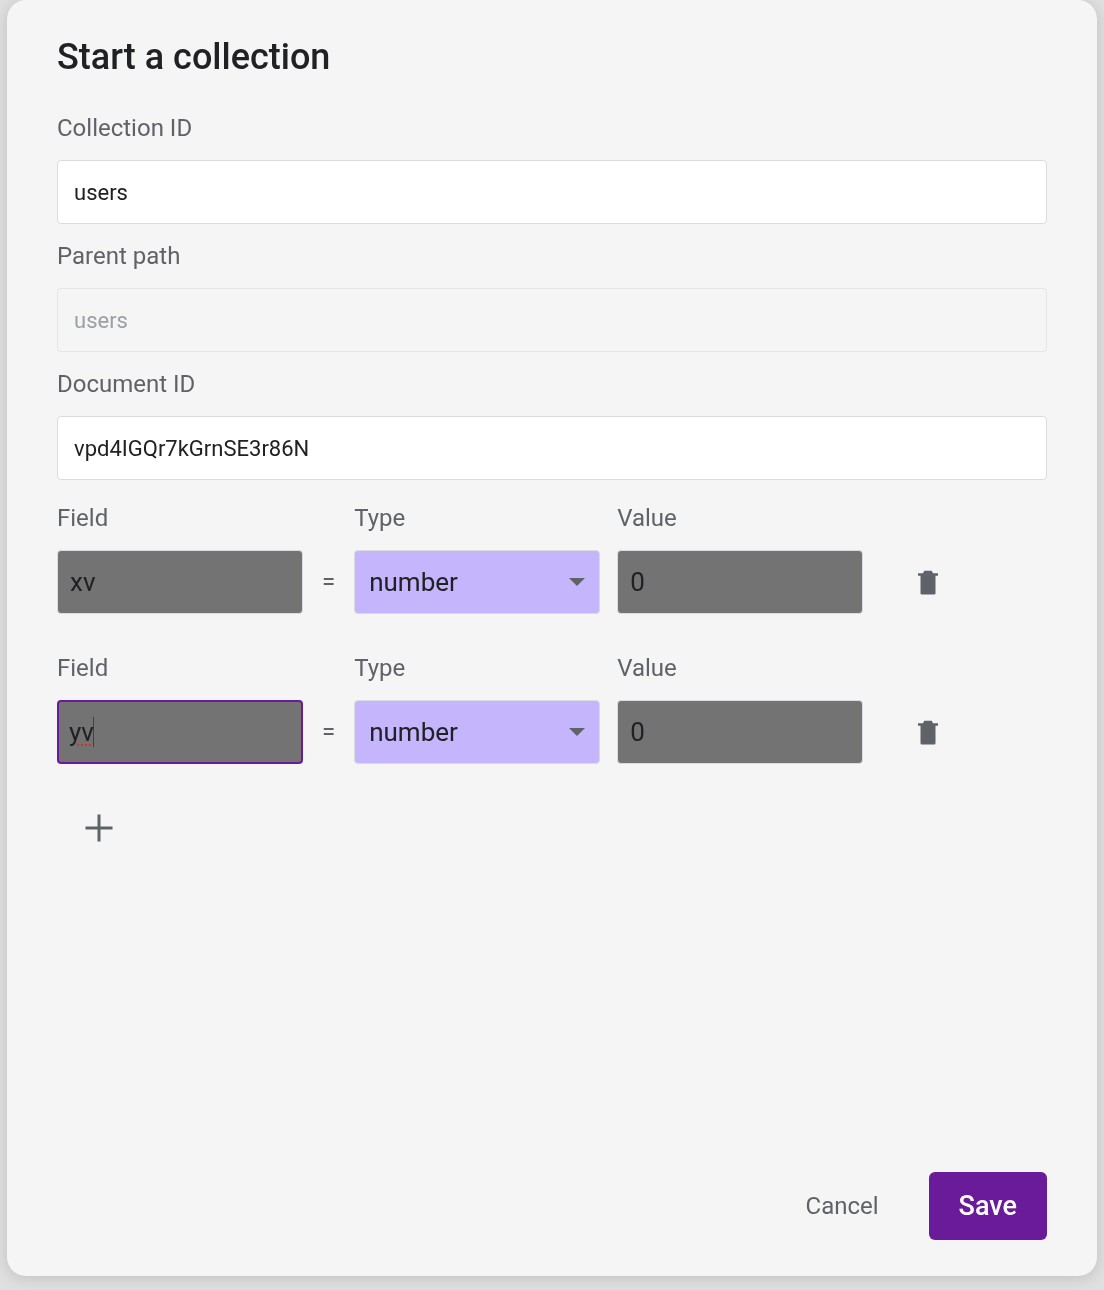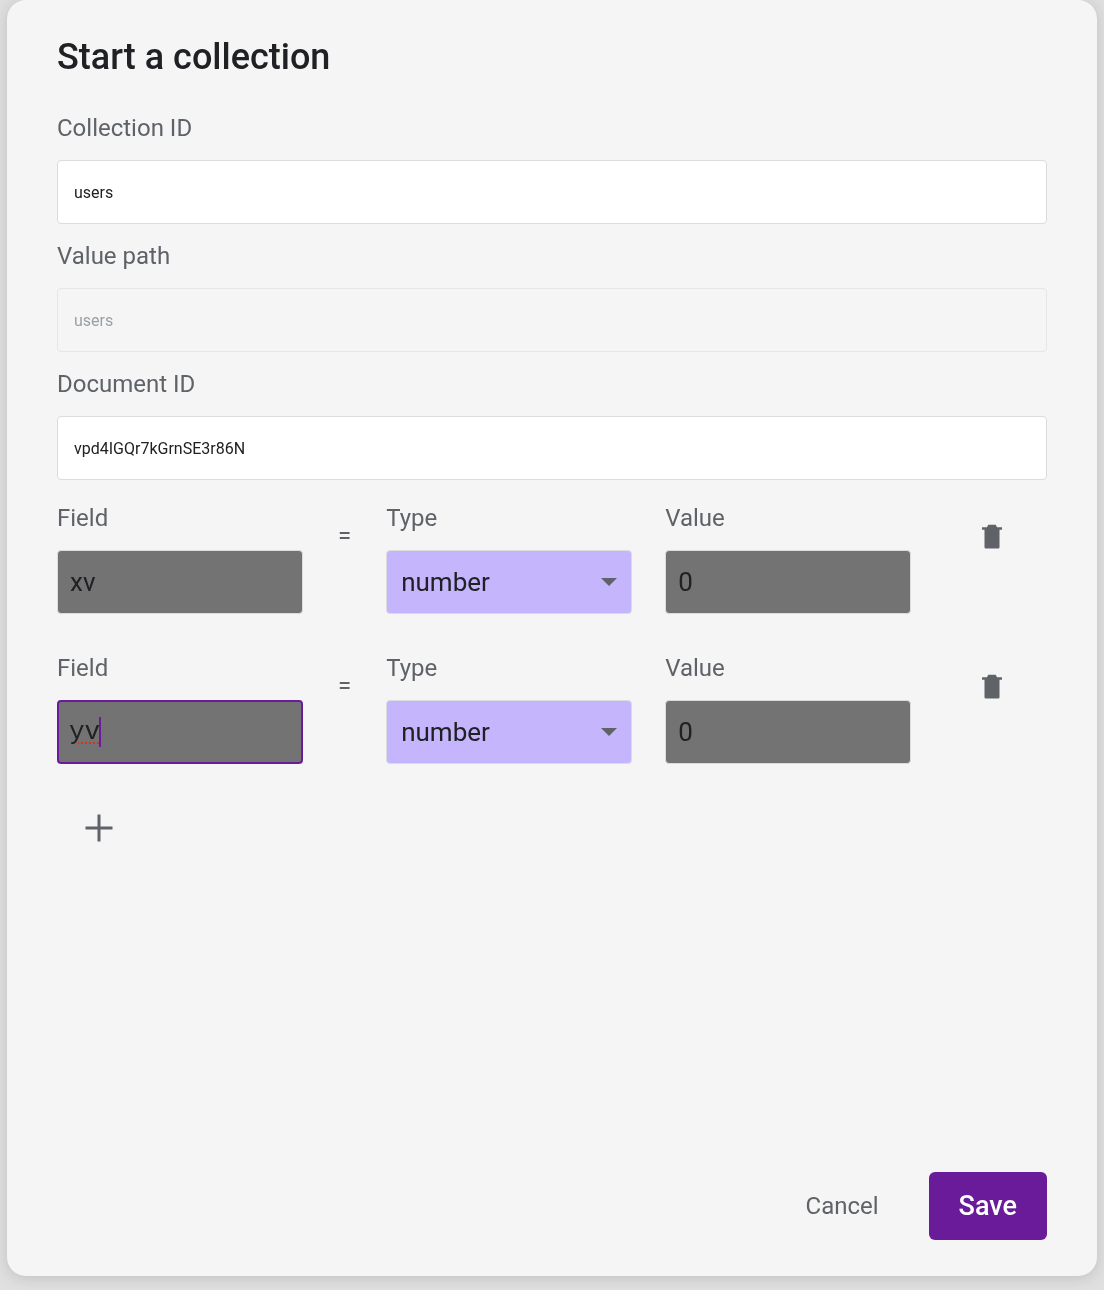--- a/index.html
+++ b/index.html
@@ -37,40 +37,40 @@
       font-size: 24px;
       color: #5f6368;
       font-weight: 400;
       margin-bottom: 18px;
       display: block;
     }
     .text-input {
       width: 100%;
       height: 64px;
       padding: 0 16px;
-      font-size: 16px;
+      font-size: 22px;
       color: #202124;
       background: #ffffff;
       border: 1px solid #dadce0;
       border-radius: 4px;
       outline: none;
       font-family: inherit;
     }
     .text-input.disabled {
       background: #f5f5f5;
       color: #9aa0a6;
       border: 1px solid #e6e6e6;
     }
     .fields-section {
       margin-top: 6px;
     }
     .field-row {
       display: flex;
-      align-items: flex-start;
-      gap: 33px;
+      align-items: flex-end;
+      gap: 17px;
       margin-bottom: 40px;
     }
     .field-col {
       display: flex;
       flex-direction: column;
     }
     .field-col.name-col { width: 246px; }
     .field-col.type-col { width: 246px; }
     .field-col.value-col { width: 246px; }
     .field-input {
@@ -81,21 +81,20 @@
       color: #202124;
       background: #737373;
       border: 1px solid #dadce0;
       border-radius: 4px;
       outline: none;
       font-family: inherit;
     }
     .field-input.focused {
       border: 2.5px solid #6a1b9a;
       padding: 16px 10px;
-      font-family: Liberation Mono, monospace;
     }
     .eq-sign {
       font-size: 24px;
       color: #5f6368;
       height: 64px;
       display: flex;
       align-items: center;
       padding: 0 2px;
     }
     .select-box {
@@ -186,21 +185,21 @@
 
 <div class="dialog">
   <h1 class="dialog-title">Start a collection</h1>
 
   <div class="form-group">
     <label class="form-label">Collection ID</label>
     <input class="text-input" type="text" value="users" style="">
   </div>
 
   <div class="form-group">
-    <label class="form-label">Value path</label>
+    <label class="form-label">Parent path</label>
     <input class="text-input disabled" type="text" disabled="" value="users" style="">
   </div>
 
   <div class="form-group">
     <label class="form-label">Document ID</label>
     <input class="text-input" type="text" value="vpd4IGQr7kGrnSE3r86N" style="">
   </div>
 
   <div class="fields-section">
 

